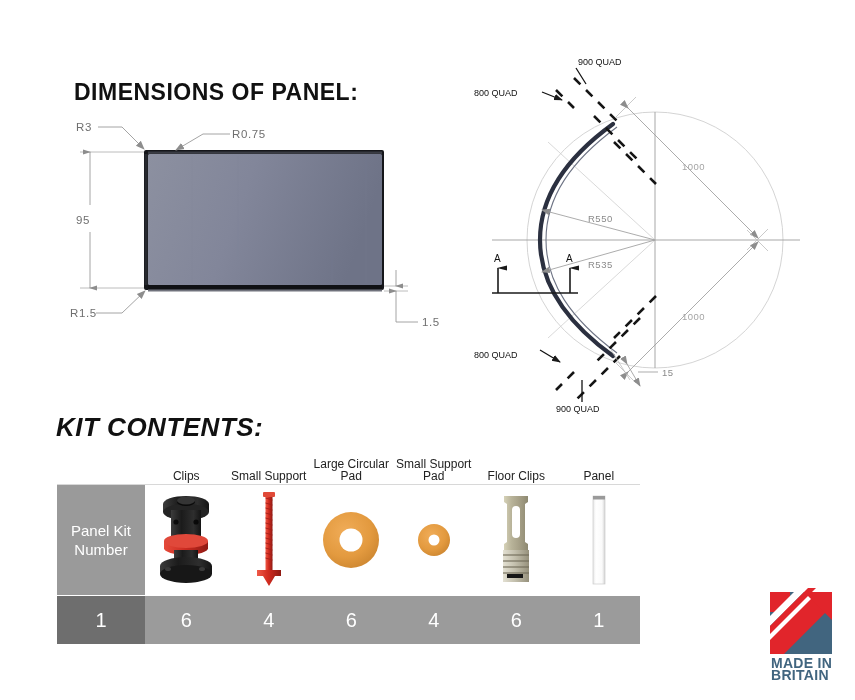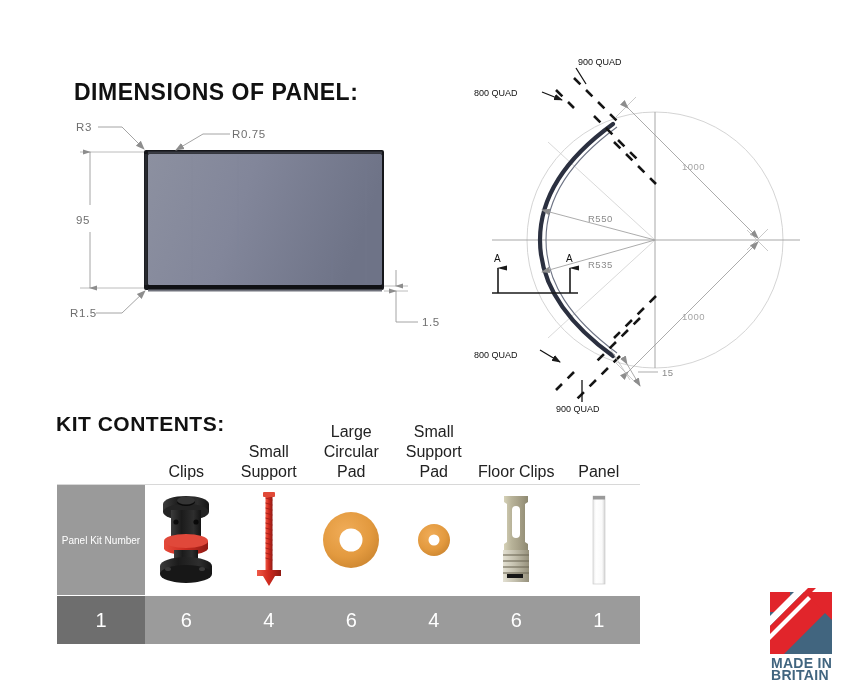--- a/index.html
+++ b/index.html
@@ -22,21 +22,21 @@
 
   
   .heading {
     position: absolute;
     font-weight: bold;
     color: #111111;
     letter-spacing: 0.5px;
     white-space: nowrap;
   }
   #dims-heading { left: 74px;  top: 44px;  font-size: 23px; margin-top: 35px; }
-  #kit-heading  { left: 56px;  top: 412px; font-size: 21px; }
+  #kit-heading  { left: 56px;  top: 412px; font-size: 26px; font-style: italic; }
 
   
   #panel-drawing {
     position: absolute;
     left: 60px;
     top: 110px;
     width: 400px;
     height: 240px;
   }
   #panel-drawing svg { display: block; }
@@ -58,23 +58,23 @@
     top: 450px;
     width: 583px;
   }
   .kit-header-row {
     display: flex;
     height: 34px;
     align-items: flex-end;
   }
   .kit-header-cell {
     text-align: center;
-    font-size: 16px;
+    font-size: 12px;
     color: #222222;
-    line-height: 20px;
+    line-height: 12px;
     padding-bottom: 2px;
   }
   .kit-body-row {
     display: flex;
     height: 110px;
     background: #ffffff;
     border-top: 1px solid #d8d8d8;
     border-bottom: 1px solid #ffffff;
   }
   .kit-qty-row {
@@ -82,21 +82,21 @@
     height: 48px;
     background: #9b9b9b;
   }
   .kit-label-cell {
     background: #9a9a9a;
     color: #ffffff;
     display: flex;
     align-items: center;
     justify-content: center;
     text-align: center;
-    font-size: 10px;
+    font-size: 15px;
     line-height: 19px;
   }
   .kit-qty-label-cell {
     background: #6e6e6e;
     color: #ffffff;
     display: flex;
     align-items: center;
     justify-content: center;
     font-size: 20px;
   }

